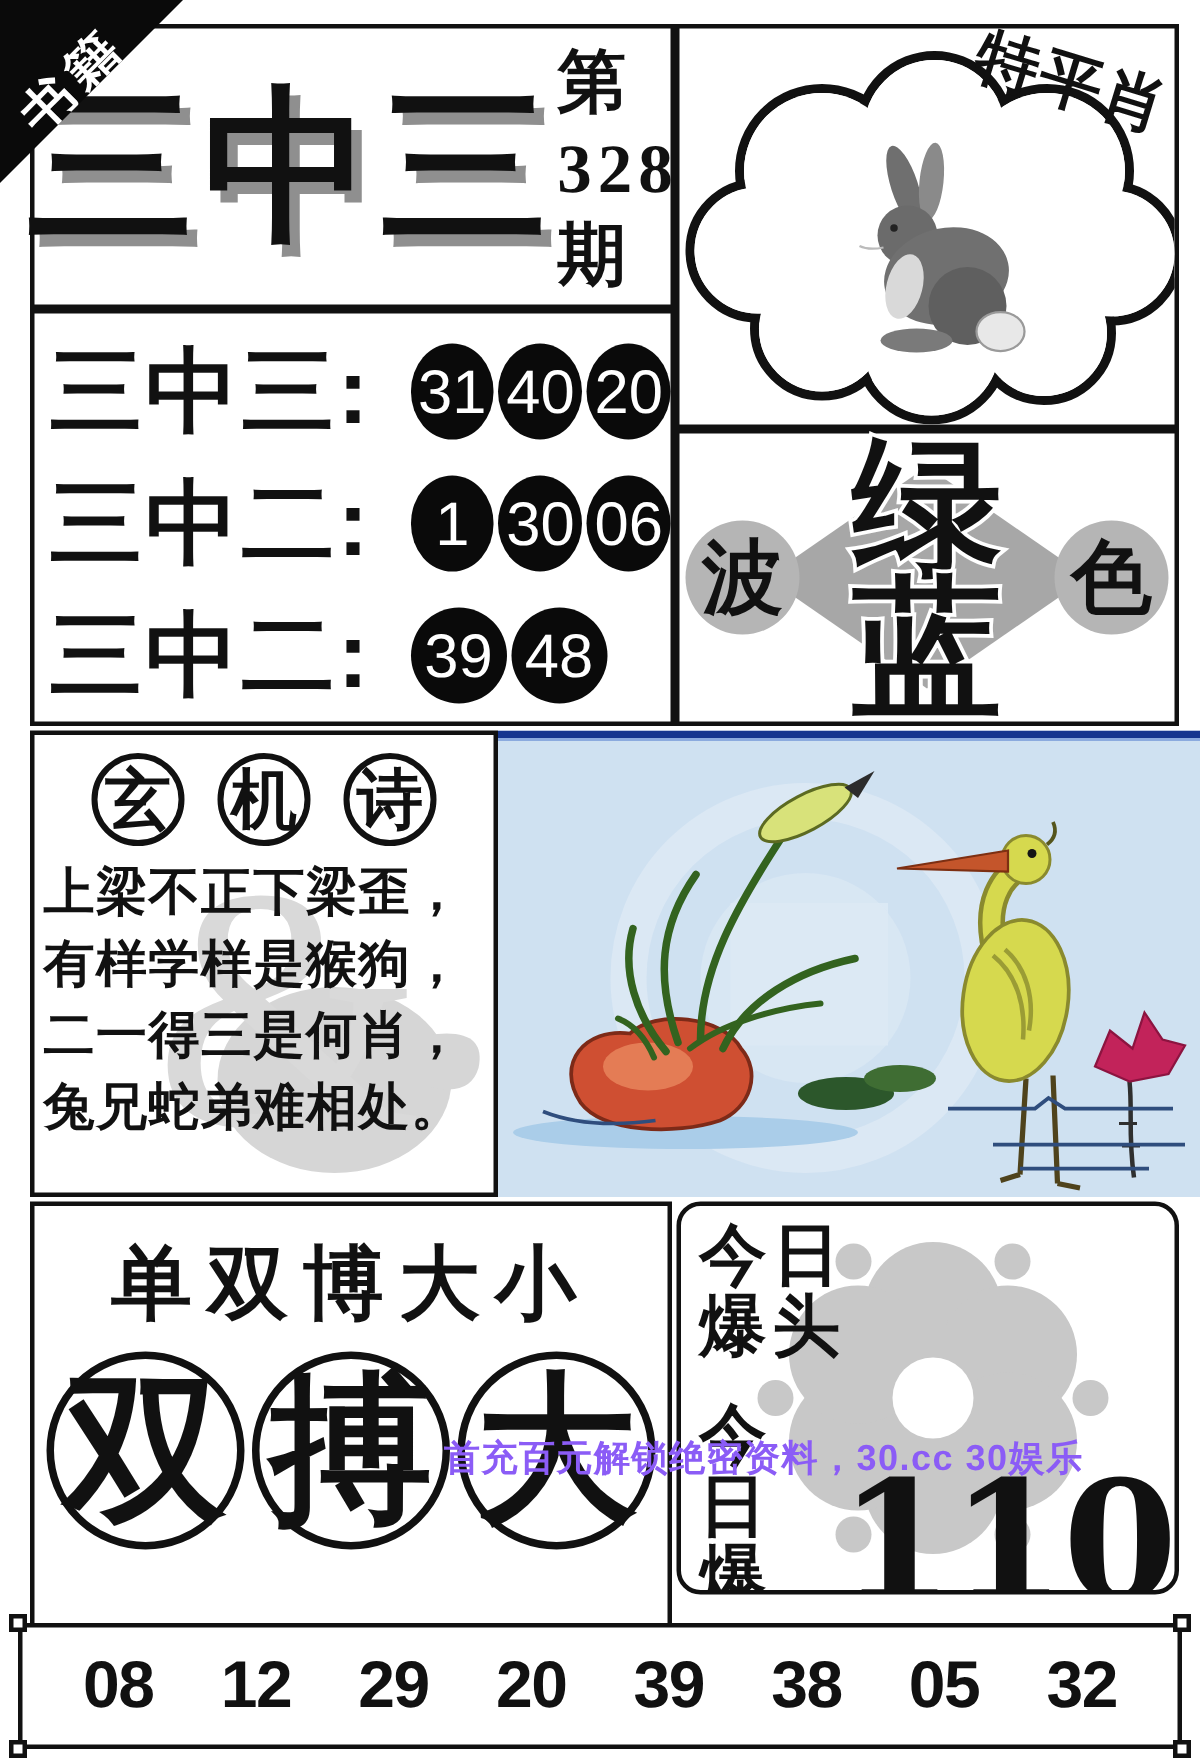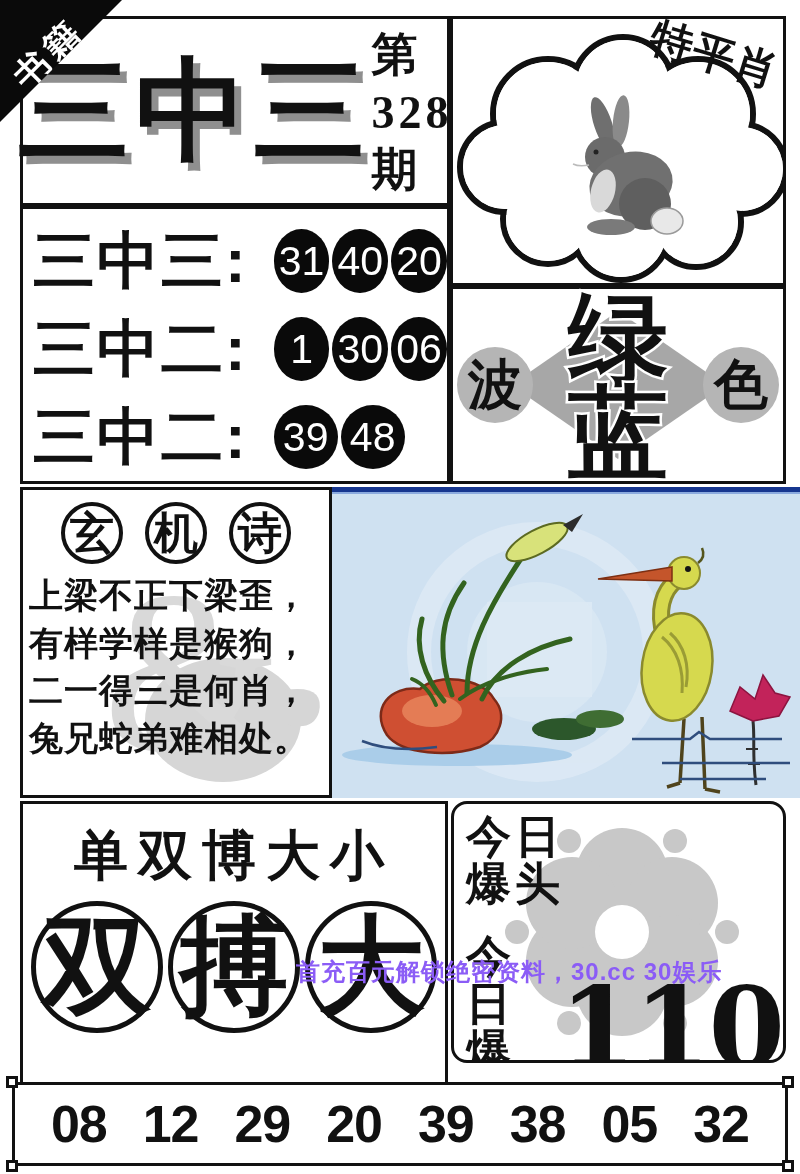--- a/index.html
+++ b/index.html
@@ -74,21 +74,21 @@
   .value-head{font-size:126px;line-height:.9;}
   .value-tail{font-size:110px;line-height:.9;}
 
   
   .watermark{position:absolute;left:296px;top:956px;z-index:40;font-size:24px;font-weight:700;
              color:#8b5cf6;white-space:nowrap;letter-spacing:1px;}
 
   
   .strip{left:12px;top:1082px;width:776px;height:84px;border-width:3px;}
   .strip-inner{display:flex;justify-content:space-around;align-items:center;height:100%;padding:0 18px;}
-  .strip-num{font-size:52px;font-weight:700;letter-spacing:-1px;}
+  .strip-num{font-size:44px;font-weight:700;letter-spacing:-1px;}
   .corn{position:absolute;width:12px;height:12px;border:3px solid #111;background:#fff;box-sizing:border-box;}
   .corn-tl{left:-9px;top:-9px;} .corn-tr{right:-9px;top:-9px;}
   .corn-bl{left:-9px;bottom:-9px;} .corn-br{right:-9px;bottom:-9px;}
 </style>
 </head>
 <body>
 
 <div class="page">
 
   <div class="ribbon">

